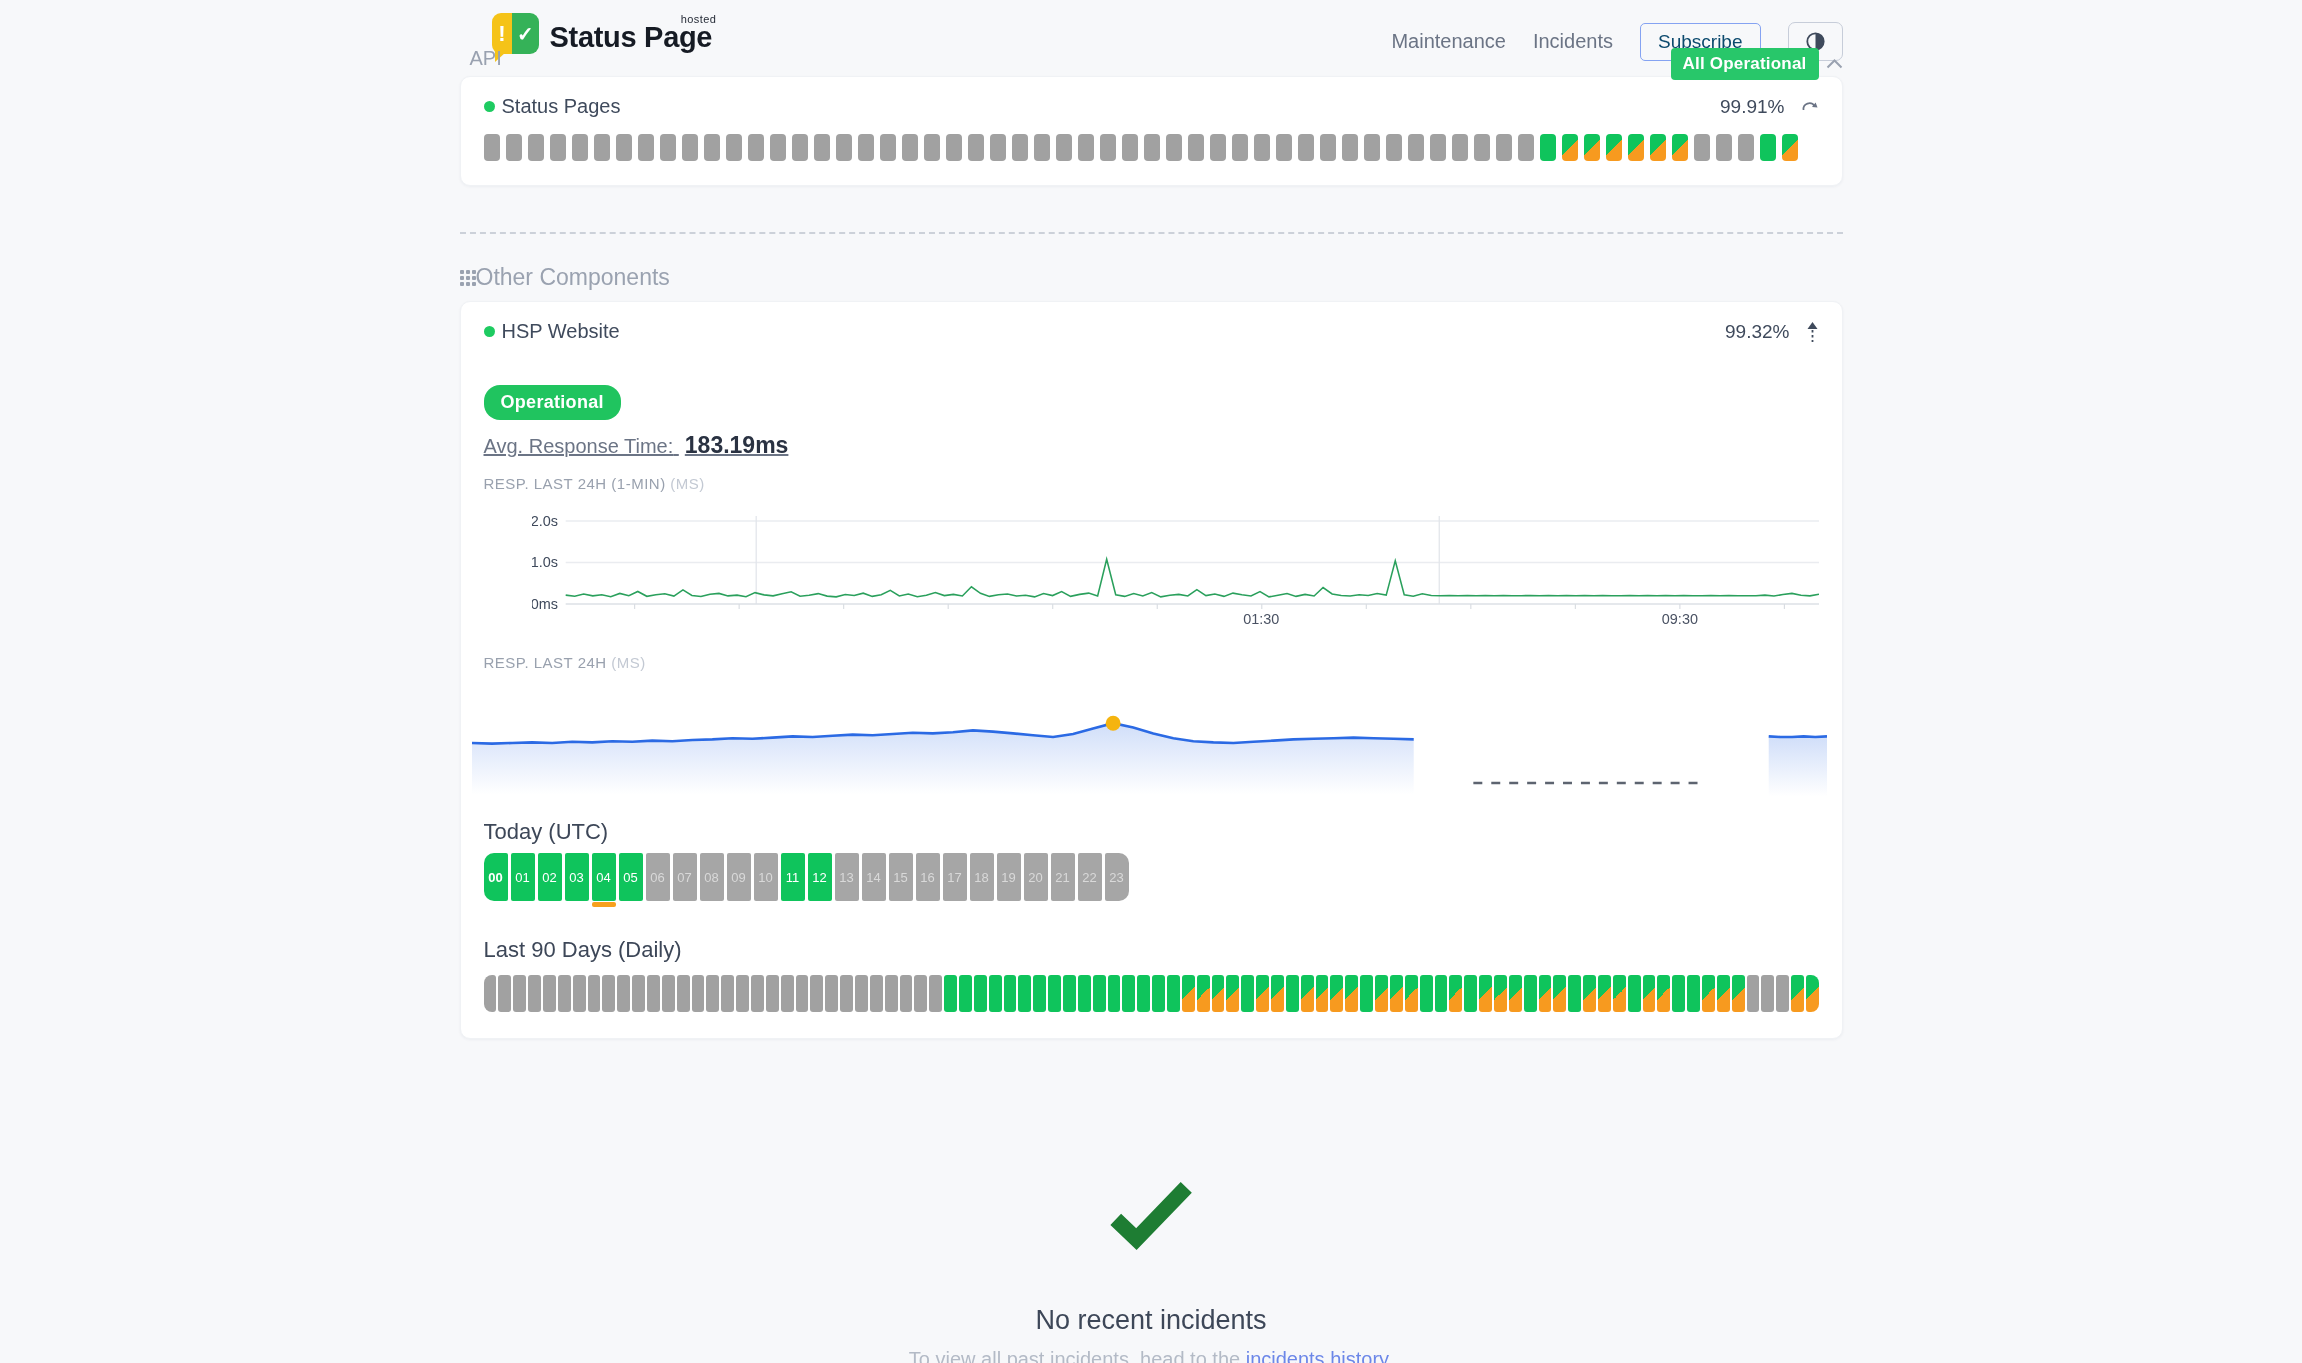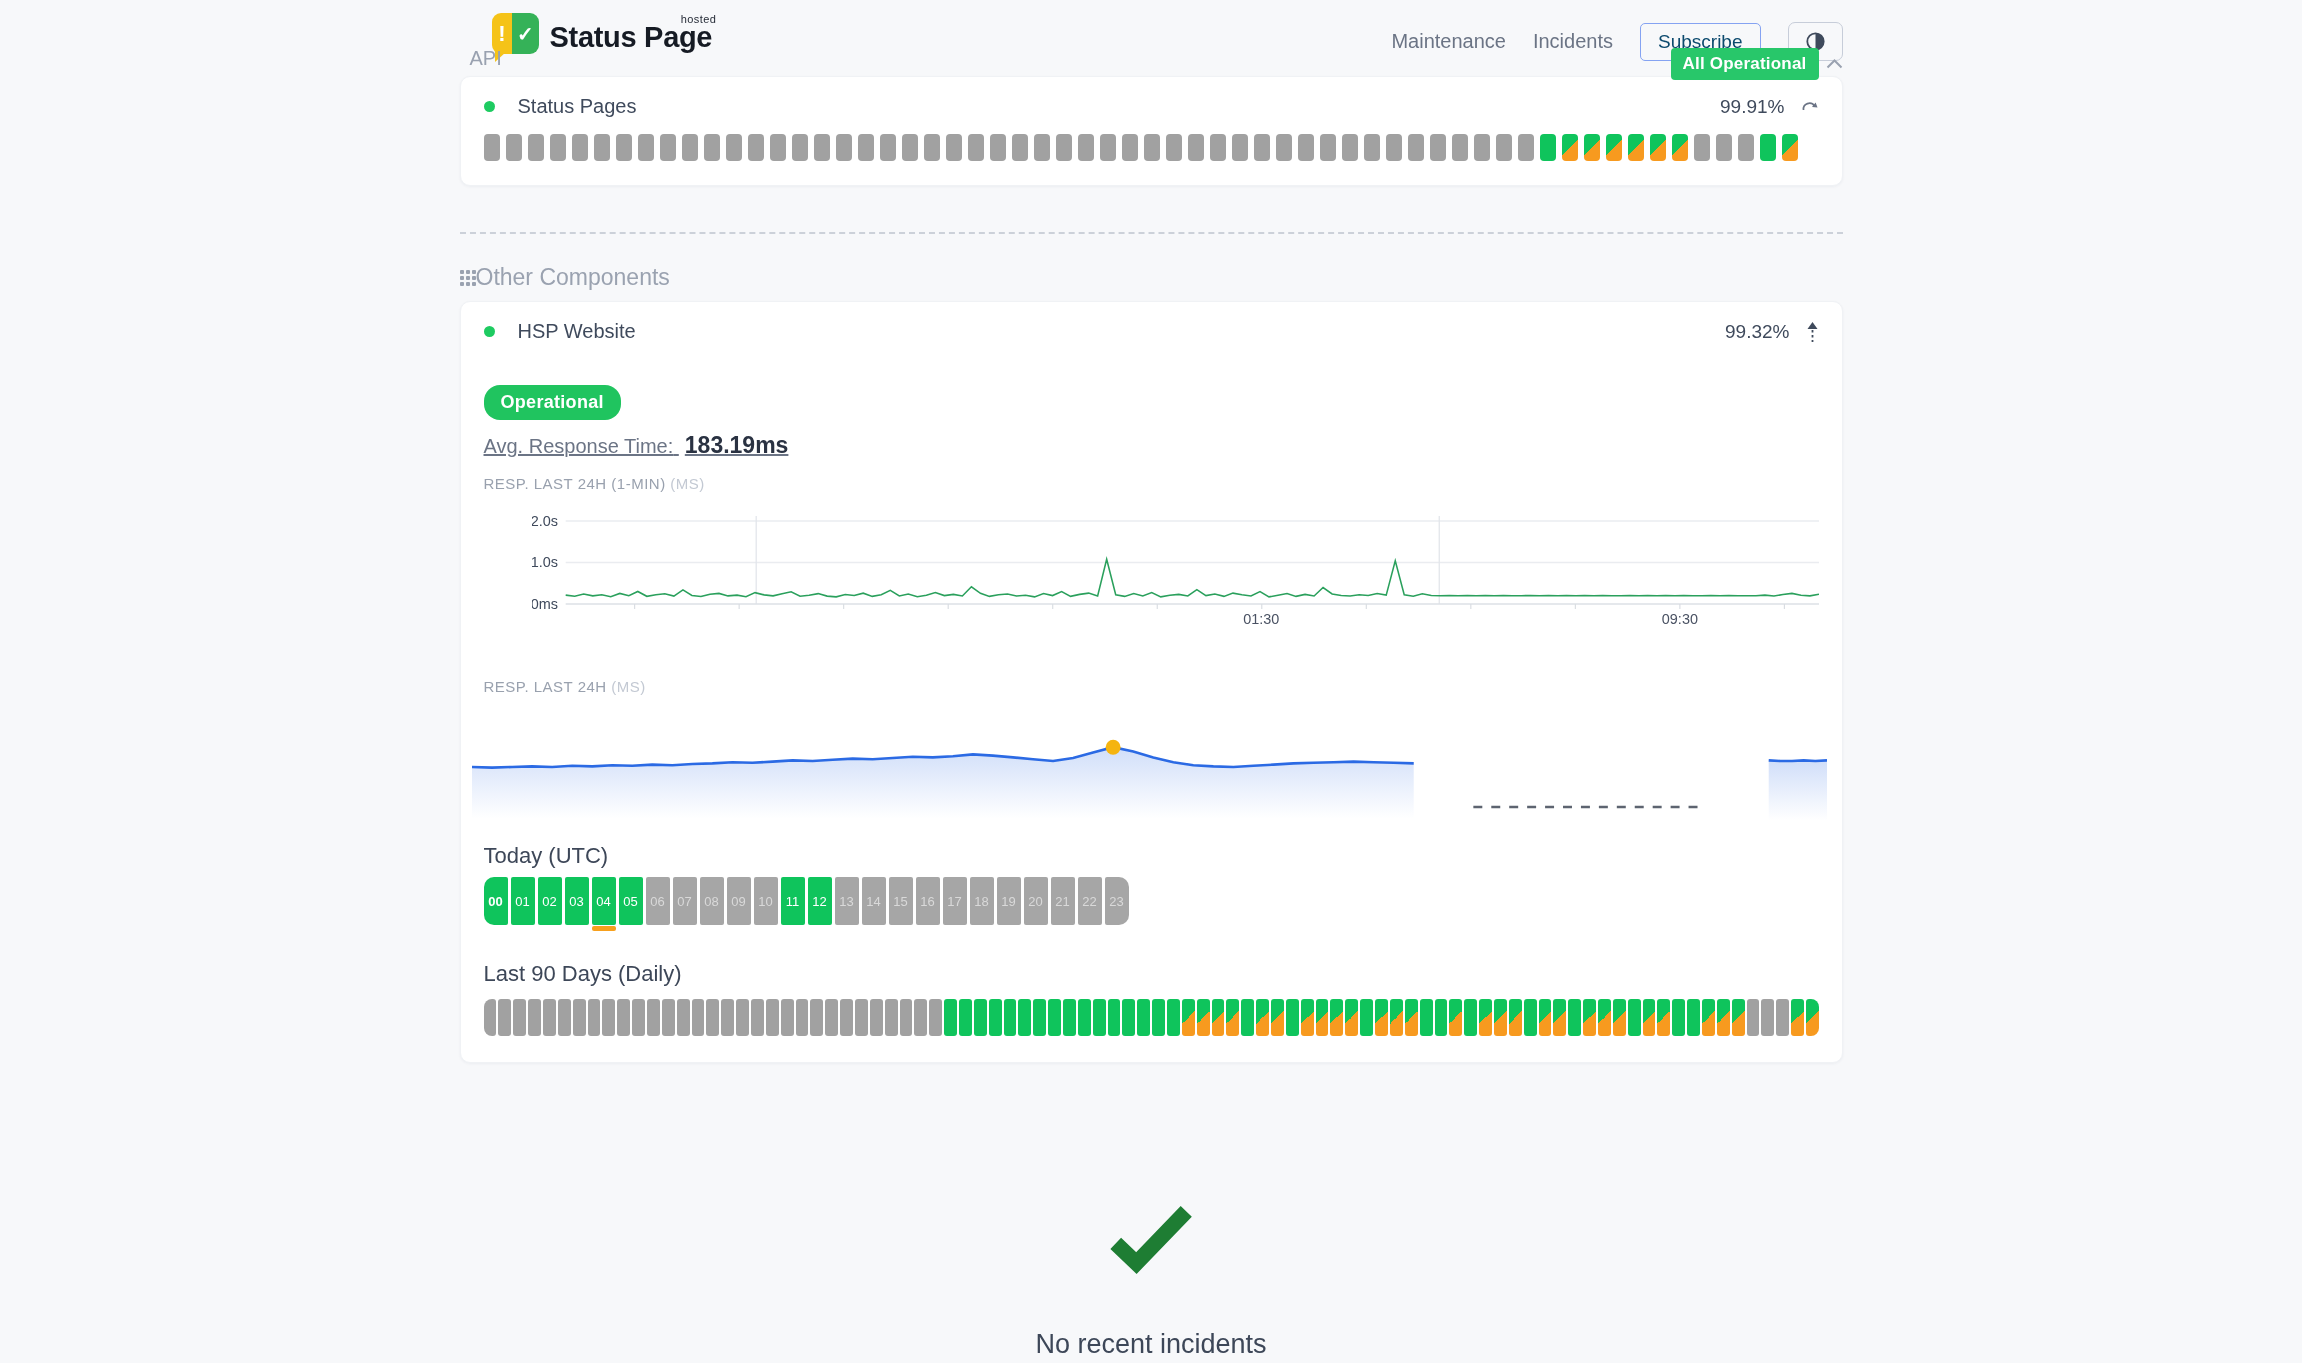--- a/index.html
+++ b/index.html
@@ -21,21 +21,21 @@
   .btn-subscribe { border:1px solid #85a3f2; color:#0c4a6e; background:transparent; font-size:19px; border-radius:5px; padding:7px 17px; cursor:pointer; font-family:inherit; }
   .btn-theme { border:1px solid #c7cdd9; background:transparent; border-radius:7px; padding:4px 15px; height:39px; cursor:pointer; display:flex; align-items:center; }
   .chip-row { position:absolute; top:48px; right:0; display:flex; align-items:center; gap:7px; }
   .chip { background:#28c76a; color:#fff; font-size:17px; font-weight:600; padding:6px 12px; border-radius:4px; letter-spacing:0.2px; }
   .api-title { position:absolute; left:10px; top:47px; color:#99a1b0; font-size:20px; }
 
   
   .card { background:#fff; border-radius:10px; box-shadow:0 1px 3px rgba(25,39,70,0.05); border:1px solid #f0f2f5; }
   .card1 { padding:18px 23px 24px; }
   .comp-row { display:flex; justify-content:space-between; align-items:center; }
-  .comp-left { display:flex; align-items:center; gap:23px; }
+  .comp-left { display:flex; align-items:center; gap:7px; }
   .dot { width:11px; height:11px; border-radius:50%; background:#1ecb61; }
   .comp-name { font-size:20px; color:#3f4a5c; }
   .comp-right { display:flex; align-items:center; gap:16px; }
   .pct { font-size:19px; color:#3f4a5c; }
 
   .bars { display:flex; gap:6px; margin-top:16px; }
   .bar { width:16px; height:27px; border-radius:4px; background:#a1a1a1; }
   .bar.s-up { background:#0fc45c; }
   .bar.s-partial { background:linear-gradient(135deg,#0fc45c 50%,#f79a1f 50%); }
 
@@ -44,21 +44,21 @@
   .section-head { margin-top:30px; display:flex; align-items:center; gap:0; color:#9aa2b0; font-size:23px; }
   .grid-icon { display:inline-grid; grid-template-columns:repeat(3,4px); grid-gap:2px; }
   .grid-icon i { width:4px; height:4px; background:#9aa2b0; border-radius:1px; }
 
   .card2 { margin-top:10px; padding:18px 23px 26px; }
   .pill { display:inline-block; margin-top:42px; background:#20c45f; color:#fff; font-weight:bold; font-size:18px; padding:7px 17px; border-radius:16px; letter-spacing:0.3px; }
   .avg-row { margin-top:12px; font-size:20px; color:#6b7485;text-decoration:underline; }
   .avg-val { font-size:23px; color:#2a3242; font-weight:bold; margin-left:6px; }
   .small-label { margin-top:16px; font-size:15px; color:#99a1ae; letter-spacing:0.5px; }
   .small-label .unit { color:#c3c9d3; }
-  .lbl2 { margin-top:48px; }
+  .lbl2 { margin-top:24px; }
 
   .chart1 { margin-top:16px; height:122px; position:relative;margin-left:48px; }
   .chart1 svg { display:block; width:100%; height:100%; }
   .chart2 { margin-top:36px; height:100px; position:relative; margin-left:-12px; margin-right:-8px; }
   .chart2 svg { display:block; width:100%; height:100%; }
 
   .block-title { margin-top:12px; font-size:22px; color:#3d4758; }
   .lbl90 { margin-top:36px; }
   .hours { display:flex; gap:3px; margin-top:8px; }
   .hour { position:relative; width:24px; height:48px; background:#a6a6a6; color:#d9d9d9; font-size:13px; display:flex; align-items:center; justify-content:center; border-radius:2px; }

